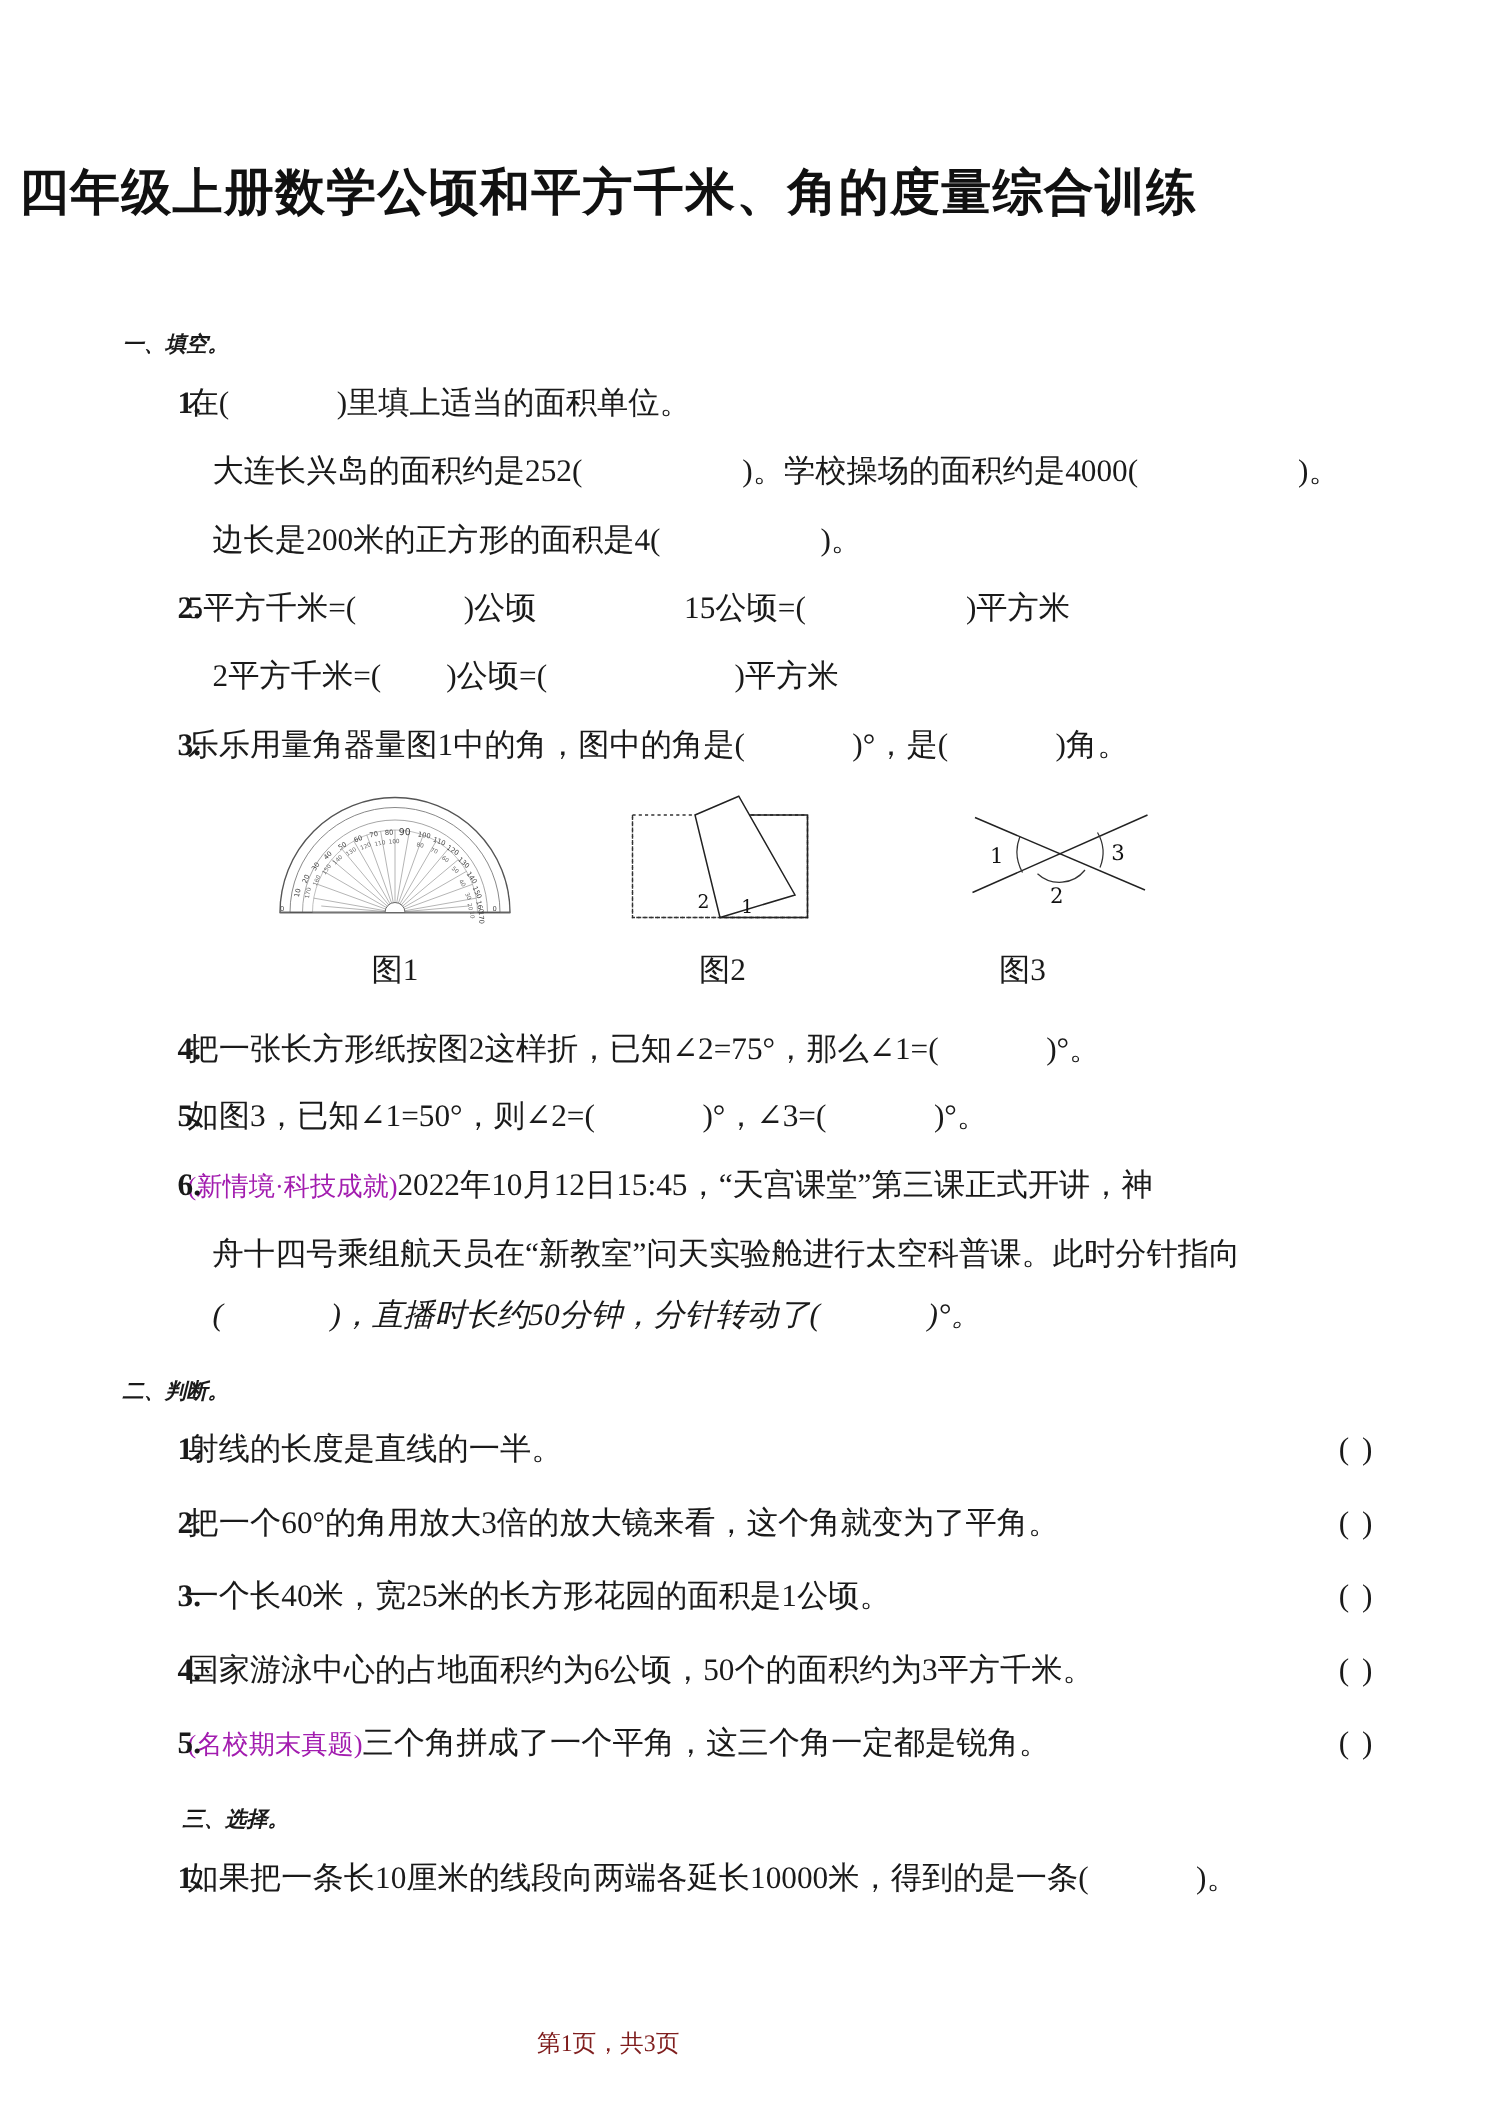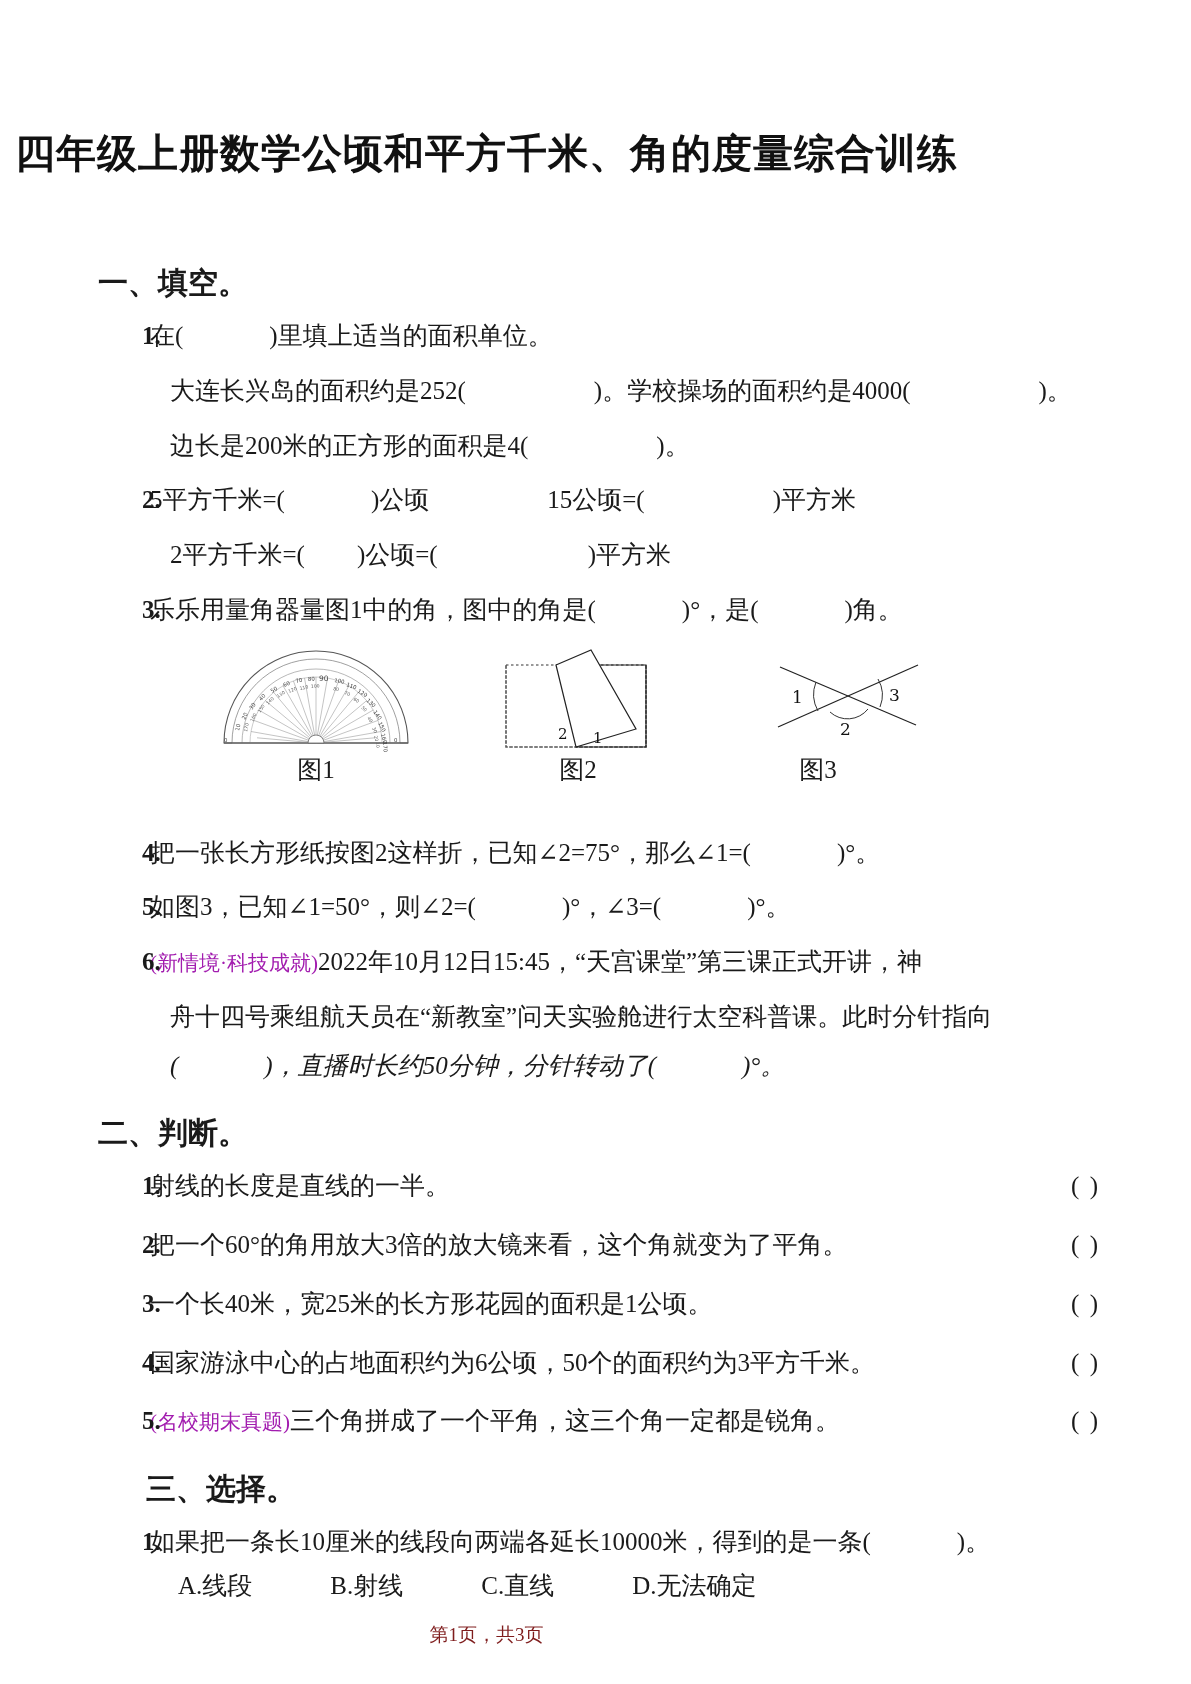--- a/index.html
+++ b/index.html
@@ -36,23 +36,24 @@
     position:absolute;
     left:98px;
     top:268px;
     width:1000px;
     font-size:25px;
     line-height:1;
   }
   .sec-head{
     font-family:"DejaVu Sans","Liberation Sans",sans-serif;
     font-weight:bold;
-    font-size:30px;
+    font-size:17px;
     margin:0 0 14px 0;
     letter-spacing:0px;
+    font-style:italic;
   }
   .q{
     margin:0 0 6px 0;
     padding-left:52px;
     position:relative;
     line-height:1.95;
     white-space:nowrap;
   }
   .q .num{
     position:absolute;
@@ -108,20 +109,21 @@
   .figrow{
     position:relative;
     height:150px;
     margin:10px 0 0 0;
   }
   .figcap{
     position:absolute;
     font-size:25px;
     text-align:center;
     width:120px;
+    margin-top:20px;
   }
   .fig{position:absolute;}
   
   .footer{
     position:absolute;
     left:0;right:0;
     bottom:36px;
     text-align:center;
     font-size:19px;
     color:#7f1d1d;
@@ -307,21 +309,18 @@
     <div class="tf">
       <span class="num">5.</span><span class="tag">(名校期末真题)</span><span>三个角拼成了一个平角，这三个角一定都是锐角。</span>
       <span class="paren">(          )</span>
     </div>
 
     <div class="sec-head" style="margin-top:28px;margin-left:48px;">三、选择。</div>
 
     <div class="q">
       <span class="num">1.</span><span>如果把一条长10厘米的线段向两端各延长10000米，得到的是一条(</span><span class="blank-m"></span><span>)。</span>
     </div>
-    <div class="opts">
-      <span class="opt">A.线段</span><span class="opt-gap"></span><span class="opt">B.射线</span><span class="opt-gap"></span><span class="opt">C.直线</span><span class="opt-gap"></span><span class="opt">D.无法确定</span>
-    </div>
 
   </div>
 
   <div class="footer">第1页，共3页</div>
 
 </div>
 
 </body></html>

